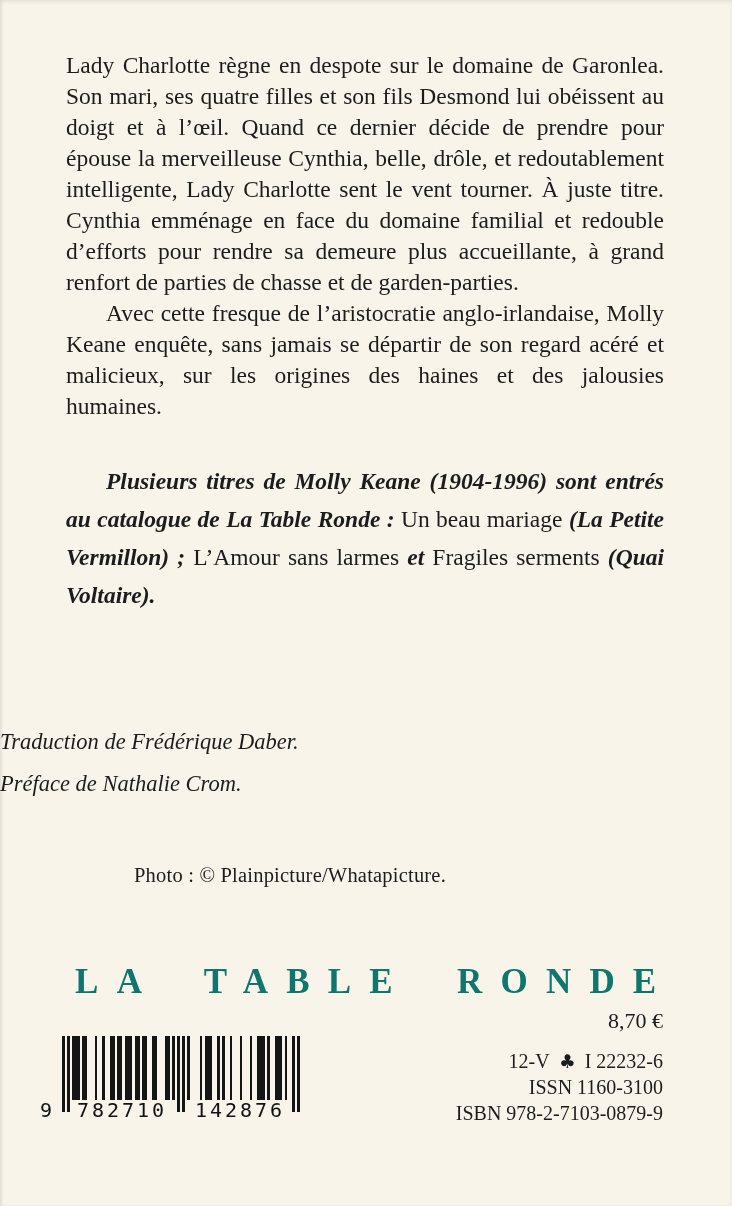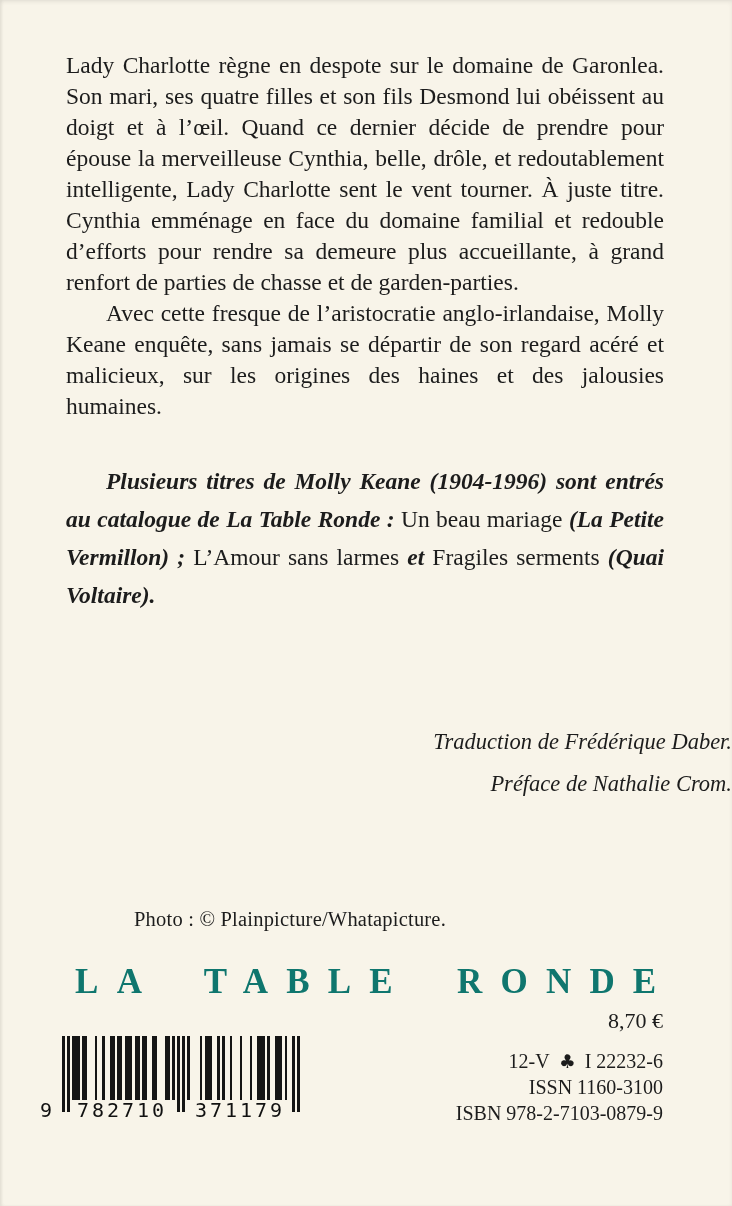--- a/index.html
+++ b/index.html
@@ -29,28 +29,28 @@
     font-size:23.5px;
     line-height:38px;
     text-align:justify;
     text-indent:40px;
   }
   .seg-italic{font-style:italic;font-weight:bold;}
   .seg-roman{font-style:normal;}
   .credits{
     position:absolute;
     left:0;top:726px;width:732px;
-    text-align:right;
+    text-align:left;
     font-style:italic;
     font-size:22.5px;
   }
   .credits p{margin:0 0 11px 0;line-height:31px;}
   .photo-credit{
     position:absolute;
-    left:0;top:908px;width:580px;
+    left:0;top:864px;width:580px;
     margin:0;
     text-align:center;
     font-size:20.5px;
     letter-spacing:0.2px;
   }
   .publisher{
     position:absolute;
     left:0;top:962px;width:732px;
     text-align:center;
     font-size:35px;
@@ -164,21 +164,21 @@
         <rect x="205" y="0" width="2.5" height="64"></rect>
         <rect x="212.5" y="0" width="2.5" height="64"></rect>
         <rect x="215" y="0" width="2.5" height="64"></rect>
         <rect x="217.5" y="0" width="2.5" height="64"></rect>
         <rect x="222.5" y="0" width="2.5" height="64"></rect>
         <rect x="230" y="0" width="2.5" height="76"></rect>
         <rect x="235" y="0" width="2.5" height="76"></rect>
       </svg>
     <span class="bc-digit bc-first">9</span>
     <span class="bc-digit bc-left">782710</span>
-    <span class="bc-digit bc-right">371179</span>
+    <span class="bc-digit bc-right">142876</span>
   </div>
 
   <div class="codes">
     <div class="code-line">
       <span>12-V</span><span class="ornament">♣</span><span>I 22232-6</span>
     </div>
     <div class="code-line">ISSN 1160-3100</div>
     <div class="code-line">ISBN 978-2-7103-0879-9</div>
   </div>
 

